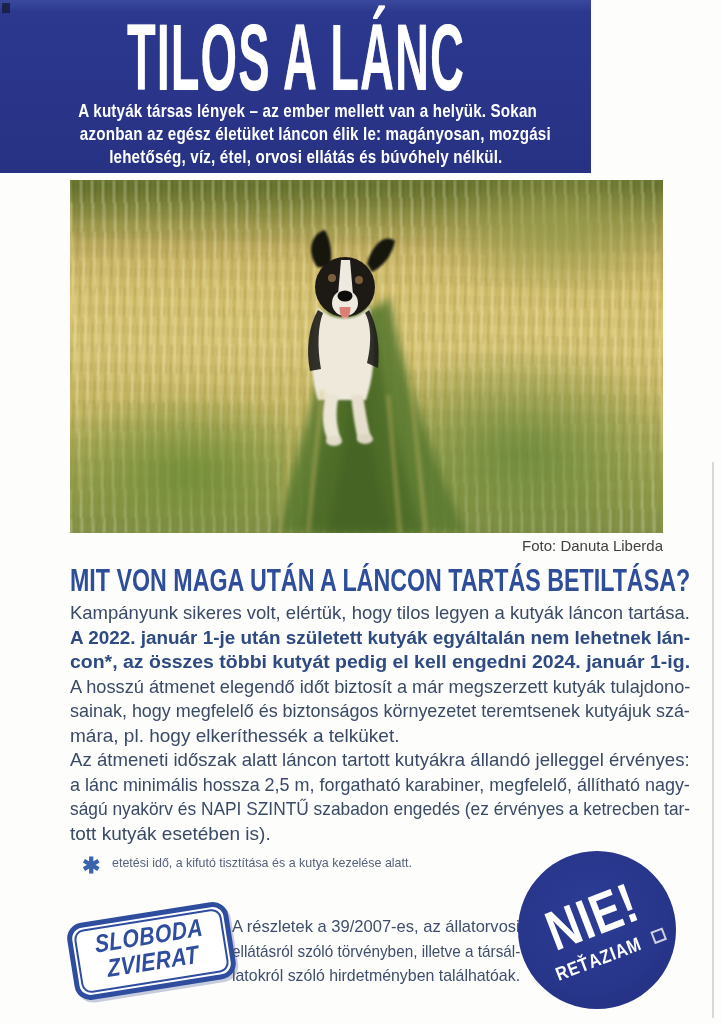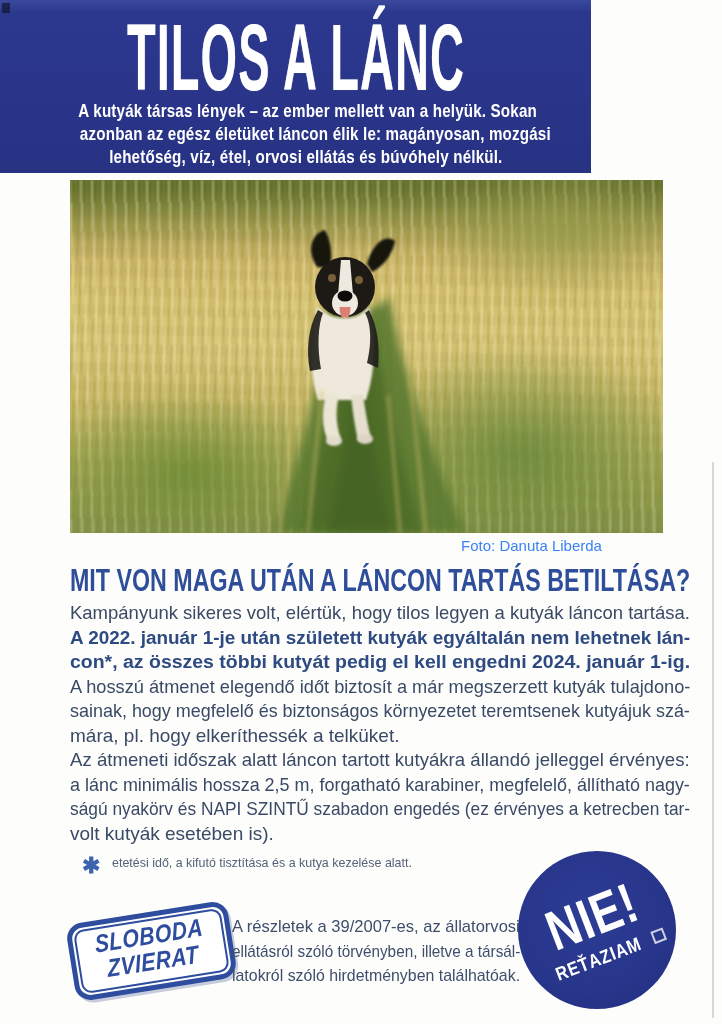--- a/index.html
+++ b/index.html
@@ -30,22 +30,22 @@
   .streaks2{background:repeating-linear-gradient(93deg,rgba(115,105,45,.25) 0 1.5px,transparent 1.5px 5px);filter:blur(.8px);}
   .trees{height:78px;background:linear-gradient(180deg,rgba(85,105,38,.9),rgba(125,135,58,.45) 55%,rgba(0,0,0,0));filter:blur(3px);}
   .glow-right-top{left:auto;right:-30px;top:-20px;width:45%;height:40%;
             background:radial-gradient(closest-side,rgba(150,155,75,.8),rgba(0,0,0,0));filter:blur(6px);}
   .green-bl{left:-25px;top:auto;bottom:-25px;width:48%;height:48%;
             background:radial-gradient(closest-side,rgba(108,138,52,.85),rgba(0,0,0,0));filter:blur(7px);}
   .green-br{left:auto;right:-30px;top:auto;bottom:-30px;width:58%;height:62%;
             background:radial-gradient(closest-side,rgba(98,132,55,.8),rgba(0,0,0,0));filter:blur(8px);}
   .photo-svg{position:absolute;inset:0;}
 
-  .caption{position:absolute;left:400px;top:537px;width:263px;text-align:center;
-           font-size:15px;color:#3b82f6;}
+  .caption{position:absolute;left:400px;top:537px;width:263px;text-align:right;
+           font-size:15px;color:#404040;}
 
   
   .heading-box{position:absolute;left:70px;top:565px;width:620px;height:34px;}
   .heading{display:inline-block;white-space:nowrap;transform-origin:left center;
            font-size:31px;line-height:32px;font-weight:bold;color:#2e4d9b;}
   .body{position:absolute;left:70px;top:601px;width:620px;}
   .bline{height:24.5px;width:620px;overflow:visible;}
   .bline span{display:inline-block;white-space:nowrap;transform-origin:left center;
               font-size:19px;line-height:24.5px;color:#3a4a66;vertical-align:top;}
   .bline.bold span{font-weight:bold;color:#2e4a82;font-size:18.7px;}
@@ -162,21 +162,21 @@
   <div class="body">
     <div class="bline"><span style="transform: scaleX(0.973312);">Kampányunk sikeres volt, elértük, hogy tilos legyen a kutyák láncon tartása.</span></div>
     <div class="bline bold"><span style="transform: scaleX(1.01142);">A 2022. január 1-je után született kutyák egyáltalán nem lehetnek lán-</span></div>
     <div class="bline bold"><span style="transform: scaleX(1.04202);">con*, az összes többi kutyát pedig el kell engedni 2024. január 1-ig.</span></div>
     <div class="bline"><span style="transform: scaleX(0.958269);">A hosszú átmenet elegendő időt biztosít a már megszerzett kutyák tulajdono-</span></div>
     <div class="bline"><span style="transform: scaleX(0.945122);">sainak, hogy megfelelő és biztonságos környezetet teremtsenek kutyájuk szá-</span></div>
     <div class="bline"><span style="transform: scaleX(1);">mára, pl. hogy elkeríthessék a telküket.</span></div>
     <div class="bline"><span style="transform: scaleX(0.979463);">Az átmeneti időszak alatt láncon tartott kutyákra állandó jelleggel érvényes:</span></div>
     <div class="bline"><span style="transform: scaleX(0.945122);">a lánc minimális hossza 2,5 m, forgatható karabiner, megfelelő, állítható nagy-</span></div>
     <div class="bline"><span style="transform: scaleX(0.911765);">ságú nyakörv és NAPI SZINTŰ szabadon engedés (ez érvényes a ketrecben tar-</span></div>
-    <div class="bline"><span style="transform: scaleX(1);">volt kutyák esetében is).</span></div>
+    <div class="bline"><span style="transform: scaleX(1);">tott kutyák esetében is).</span></div>
   </div>
 
   <div class="footnote">
     <span class="fn-star">✱</span>
     <div class="fn-lines">
       <div class="fn-line"><span style="transform: scaleX(0.923077);">etetési idő, a kifutó tisztítása és a kutya kezelése alatt.</span></div>
     </div>
   </div>
 
   <div class="logo">

